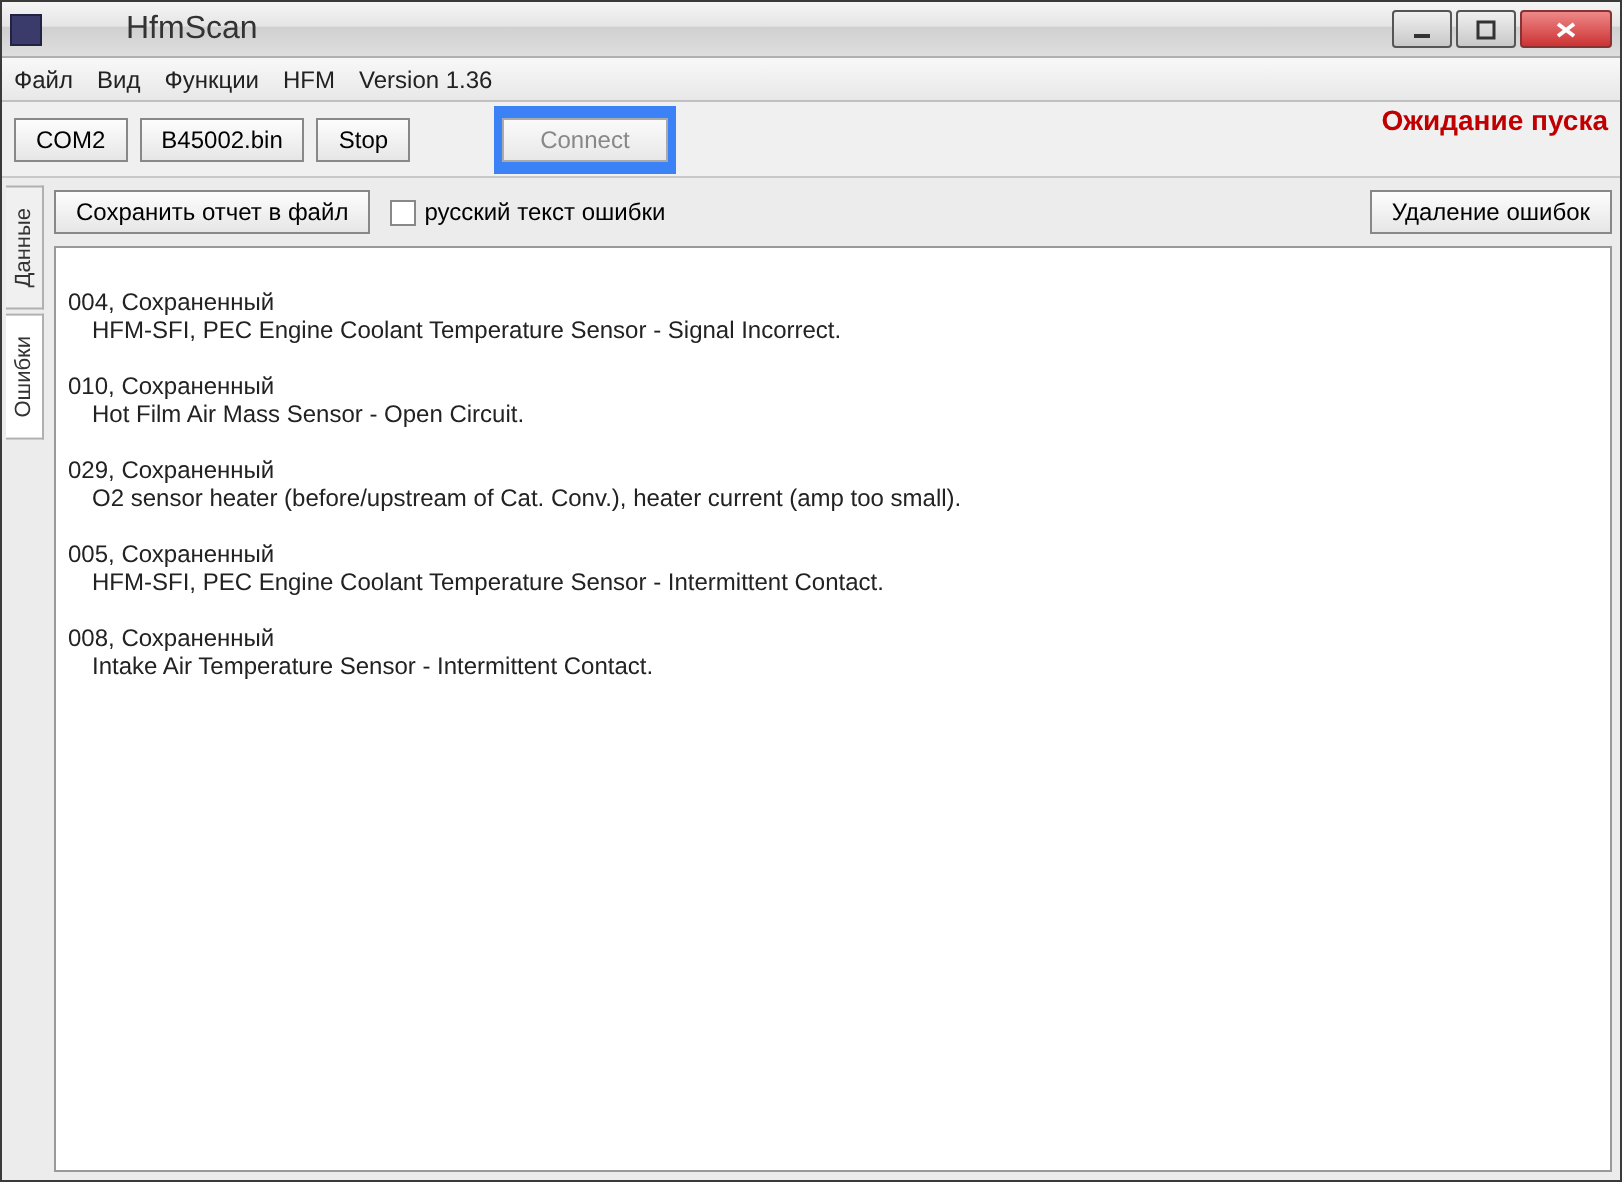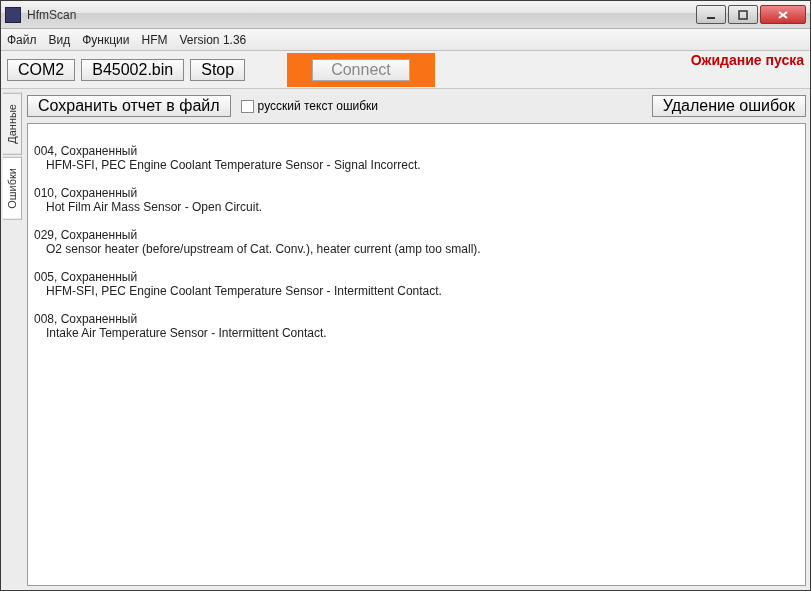--- a/index.html
+++ b/index.html
@@ -31,21 +31,22 @@
   .titlebar-icon {
     width: 16px;
     height: 16px;
     background: #3b3b6b;
     margin-right: 6px;
     border: 1px solid #222244;
   }
   .titlebar-title {
     flex: 1;
     color: #333;
-    font-size: 12px;
+    font-size: 16px;
+    margin-left: 36px;
   }
   .winbtn {
     width: 30px;
     height: 19px;
     margin-left: 2px;
     border: 1px solid #555;
     border-radius: 2px;
     display: flex;
     align-items: center;
     justify-content: center;
@@ -76,28 +77,28 @@
     align-items: center;
     padding: 0 6px;
     gap: 6px;
     position: relative;
   }
   .btn {
     height: 22px;
     padding: 0 10px;
     border: 1px solid #888;
     background: linear-gradient(to bottom, #fdfdfd, #e6e6e6);
-    font-size: 16px;
+    font-size: 12px;
     display: flex;
     align-items: center;
     cursor: default;
   }
   .connect-wrap {
-    background: #f97316;
-    padding: 6px 25px;
+    background: #3b82f6;
+    padding: 6px 4px;
     display: flex;
     align-items: flex-end;
   }
   .btn.connect {
     color: #888;
     background: linear-gradient(to bottom, #fafafa, #e8e8e8);
     border: 1px solid #aaa;
     padding: 0 18px;
   }
   .status-text {

